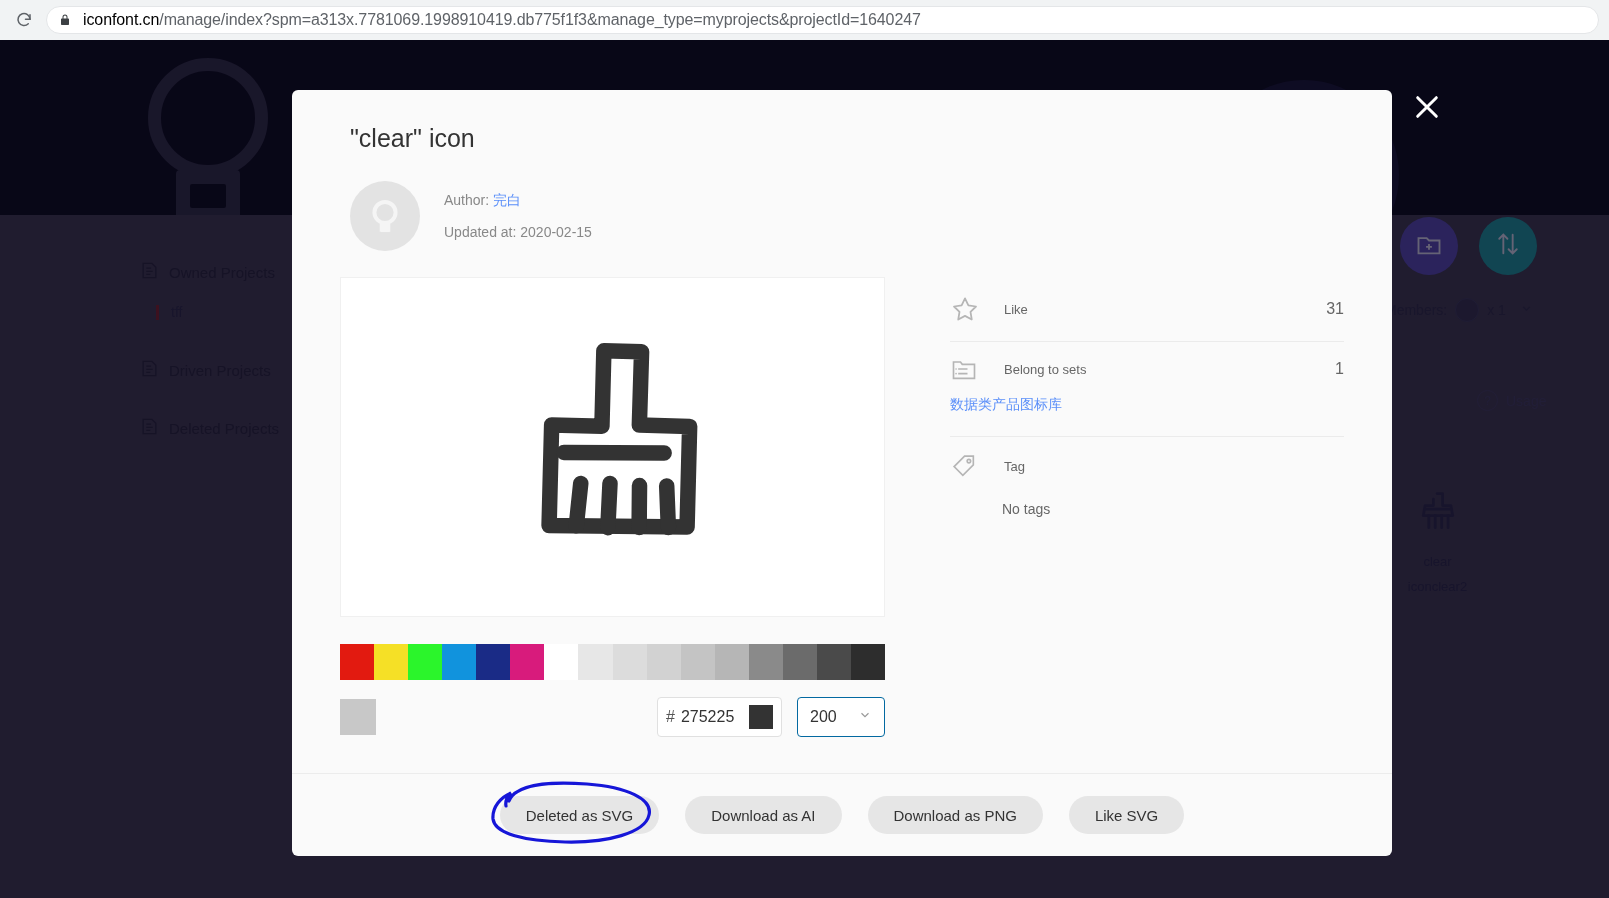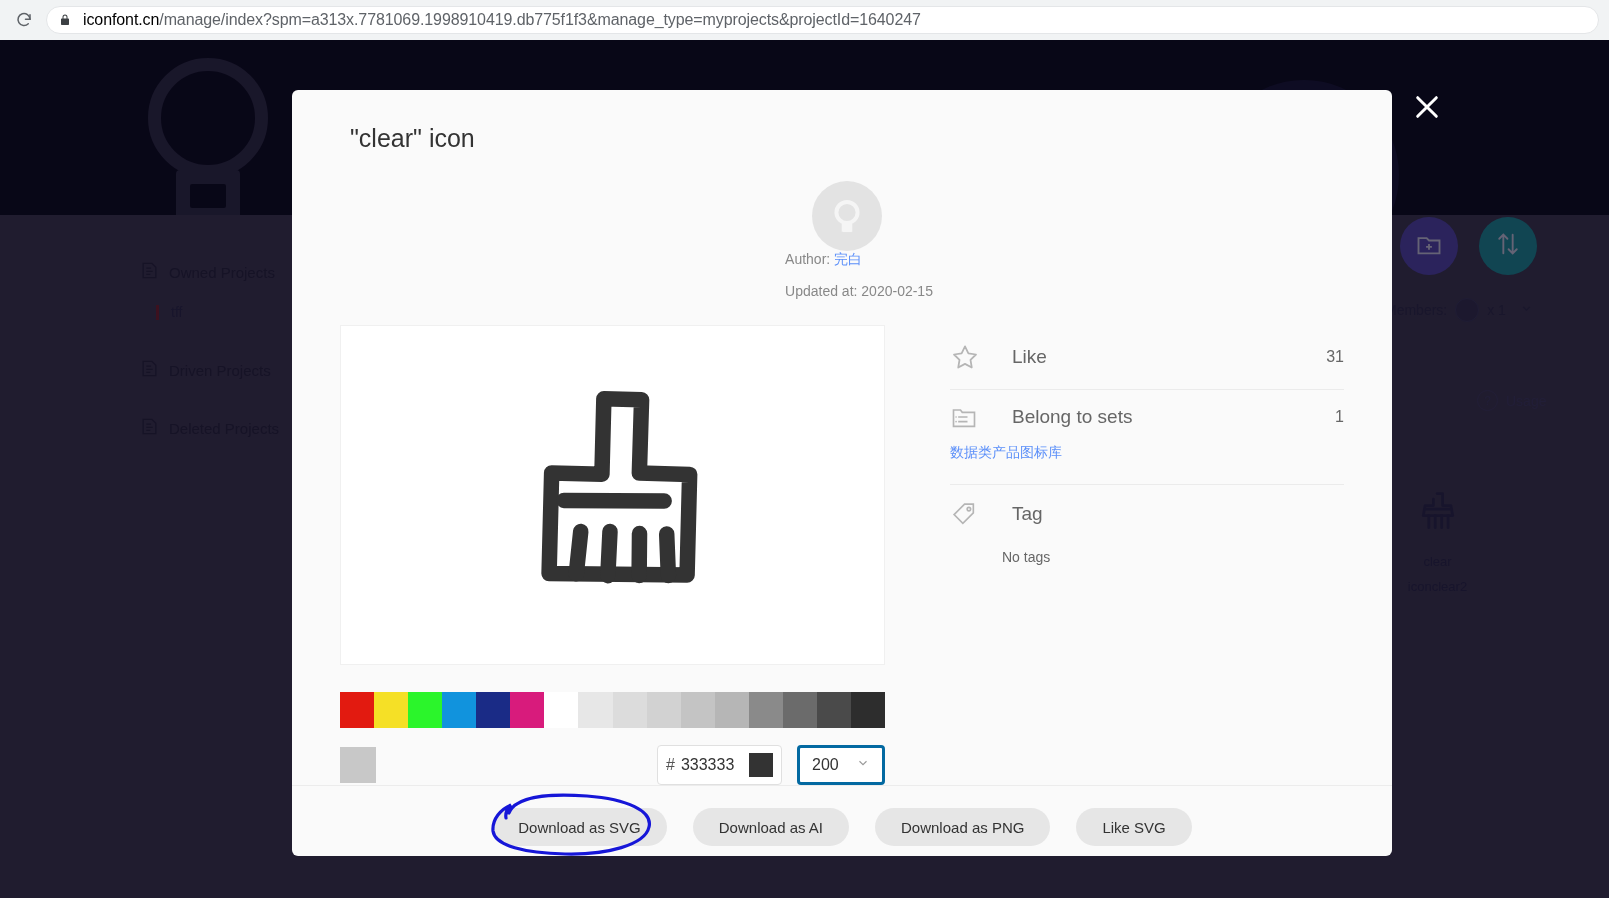--- a/index.html
+++ b/index.html
@@ -98,21 +98,21 @@
 
   
   .modal{
     position:absolute;left:292px;top:90px;width:1100px;height:766px;
     background:#fafafa;border-radius:6px;overflow:hidden;
     display:flex;flex-direction:column;
   }
   .modal-body{flex:1 1 auto;padding:34px 48px 0 48px;box-sizing:border-box;}
   .modal-title{font-size:25px;color:#333333;font-weight:400;margin:0 0 28px 10px;}
 
-  .author-block{display:flex;align-items:center;margin:0 0 26px 10px;flex-direction:column;}
+  .author-block{display:flex;align-items:center;margin:0 0 26px 10px;}
   .avatar-lg{
     width:70px;height:70px;border-radius:50%;background:#e3e3e3;
     display:flex;align-items:center;justify-content:center;flex:0 0 auto;
   }
   .author-meta{margin-left:24px;}
   .author-line{font-size:14px;color:#888888;margin-bottom:14px;}
   .author-link{color:#5b8ff9;}
   .updated-line{font-size:14px;color:#888888;}
 
   .content-cols{display:flex;}
@@ -129,34 +129,34 @@
   .current-color{width:36px;height:36px;background:#c8c8c8;flex:0 0 auto;}
   .color-spacer{flex:1 1 auto;}
   .hex-field{
     width:125px;height:40px;border:1px solid #e0e0e0;border-radius:4px;background:#fff;
     display:flex;align-items:center;padding:0 8px;box-sizing:border-box;flex:0 0 auto;
   }
   .hex-hash{font-size:16px;color:#555;margin-right:6px;}
   .hex-val{font-size:16px;color:#333;flex:1 1 auto;}
   .hex-chip{width:24px;height:24px;background:#333333;flex:0 0 auto;}
   .size-select{
-    width:88px;height:40px;border:3px solid #0369a1;border-radius:4px;background:#fff;
+    width:88px;height:40px;border:1px solid #0369a1;border-radius:4px;background:#fff;
     display:flex;align-items:center;justify-content:space-between;
     padding:0 12px;box-sizing:border-box;margin-left:15px;flex:0 0 auto;
   }
   .size-val{font-size:16px;color:#333;}
 
   .info-col{flex:1 1 auto;padding-left:65px;}
   .info-row{
     display:flex;align-items:center;height:64px;
     border-bottom:1px solid #ebebeb;
   }
   .info-row.nb{border-bottom:none;}
   .info-icon{width:34px;flex:0 0 auto;display:flex;align-items:center;}
-  .info-label{font-size:19px;color:#666666;margin-left:28px;flex:1 1 auto;}
+  .info-label{font-size:13px;color:#666666;margin-left:20px;flex:1 1 auto;}
   .info-count{font-size:16px;color:#666666;}
   .set-link{font-size:14px;color:#5b8ff9;padding:0 0 22px 0;}
   .no-tags{font-size:14px;color:#666666;padding:6px 0 0 52px;}
 
   
   .modal-footer{
     height:82px;flex:0 0 auto;border-top:1px solid #ececec;
     display:flex;align-items:center;justify-content:center;gap:26px;position:relative;
   }
   .pill{
@@ -341,21 +341,21 @@
           <div style="background:#6b6b6b"></div>
           <div style="background:#4a4a4a"></div>
           <div style="background:#2d2d2d"></div>
         </div>
 
         <div class="color-row">
           <div class="current-color"></div>
           <div class="color-spacer"></div>
           <div class="hex-field">
             <span class="hex-hash">#</span>
-            <span class="hex-val">333333</span>
+            <span class="hex-val">275225</span>
             <span class="hex-chip"></span>
           </div>
           <div class="size-select">
             <span class="size-val">200</span>
             <span>
               <svg width="14" height="14" viewBox="0 0 24 24" fill="none" stroke="#999" stroke-width="2">
                   <path d="M6 9l6 6 6-6"></path>
                 </svg>
             </span>
           </div>
@@ -398,21 +398,21 @@
           </span>
           <span class="info-label">Tag</span>
         </div>
         <div class="no-tags">No tags</div>
       </div>
 
     </div>
   </div>
 
   <div class="modal-footer">
-    <div class="pill">Download as SVG</div>
+    <div class="pill">Deleted as SVG</div>
     <div class="pill">Download as AI</div>
     <div class="pill">Download as PNG</div>
     <div class="pill">Like SVG</div>
     <svg class="annot" viewBox="0 0 175 66" fill="none" stroke="#1616d8" stroke-width="3.2" stroke-linecap="round">
       <path d="M22 22 C28 6, 60 2, 100 5 C140 8, 166 20, 162 36 C158 54, 120 64, 78 63 C38 62, 8 55, 6 40 C5 28, 14 18, 24 14 C20 18, 18 22, 19 27"></path>
     </svg>
   </div>
 </div>
 
 <div class="close-x">

